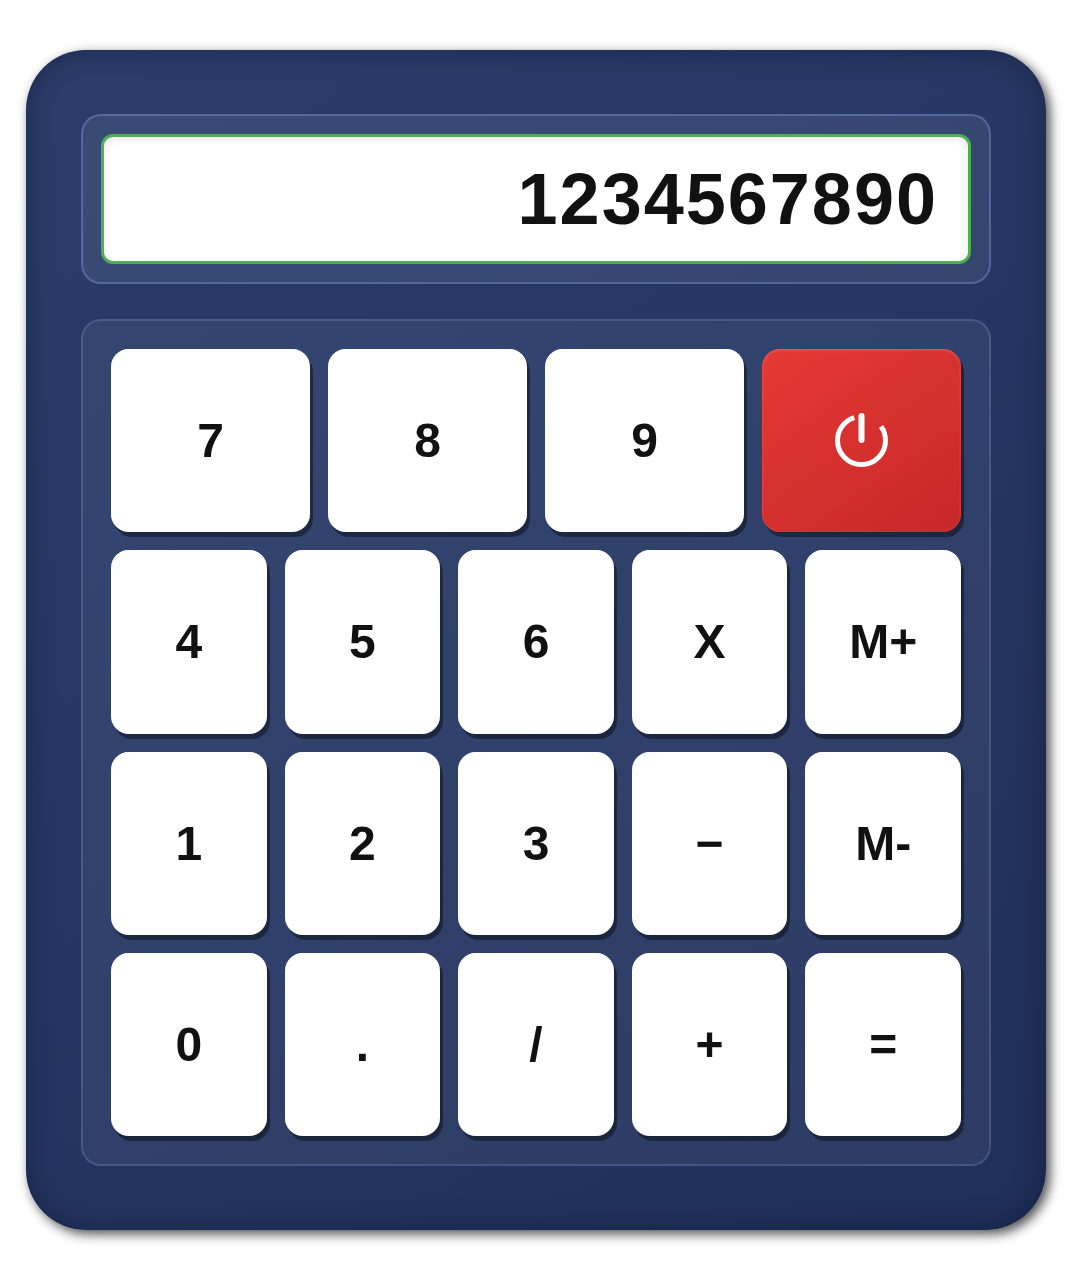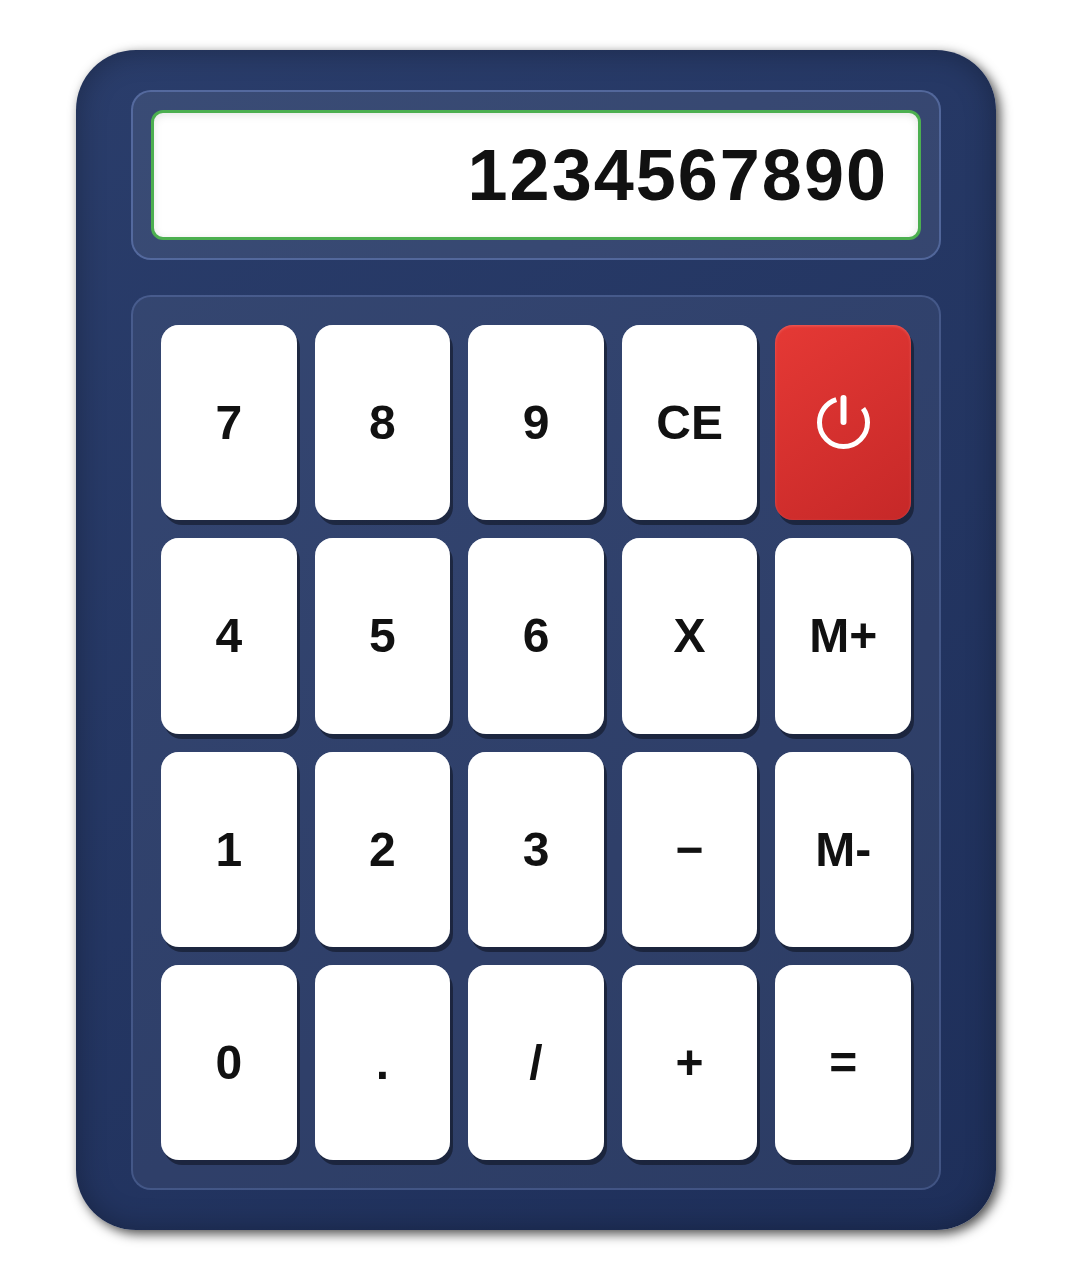--- a/index.html
+++ b/index.html
@@ -8,25 +8,25 @@
       width: 1072px;
       height: 1280px;
       background: transparent;
       display: flex;
       align-items: center;
       justify-content: center;
       font-family: Arial, sans-serif;
     }
 
     .calculator {
-      width: 920px;
+      width: 1020px;
       height: 1180px;
       background: linear-gradient(145deg, #2a3d6b, #1e2f5a);
       border-radius: 60px;
-      padding: 40px 55px;
+      padding: 64px 55px;
       box-shadow:
         4px 4px 12px rgba(0,0,0,0.7),
         -2px -2px 6px rgba(255,255,255,0.1),
         inset 0 0 30px rgba(0,0,0,0.3);
       display: flex;
       flex-direction: column;
       gap: 35px;
     }
 
     .display-area {
@@ -120,23 +120,20 @@
     <div class="row">
       <button class="btn">
         <span>7</span>
       </button>
       <button class="btn">
         <span>8</span>
       </button>
       <button class="btn">
         <span>9</span>
       </button>
-      <button class="btn">
-        <span>CE</span>
-      </button>
       <button class="btn btn-power">
         <svg class="power-icon" viewBox="0 0 65 65" fill="none" xmlns="http://www.w3.org/2000/svg">
           <circle cx="32.5" cy="32.5" r="24" stroke="white" stroke-width="5" stroke-dasharray="120 30" stroke-dashoffset="15"></circle>
           <line x1="32.5" y1="8" x2="32.5" y2="32" stroke="white" stroke-width="6" stroke-linecap="round"></line>
         </svg>
       </button>
     </div>
 
     <div class="row">
       <button class="btn">

